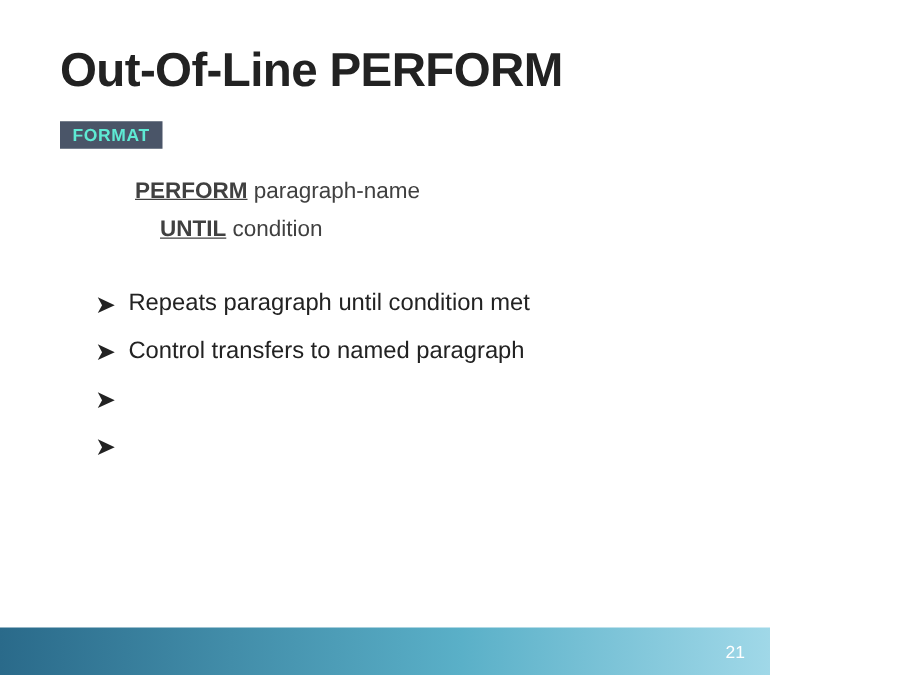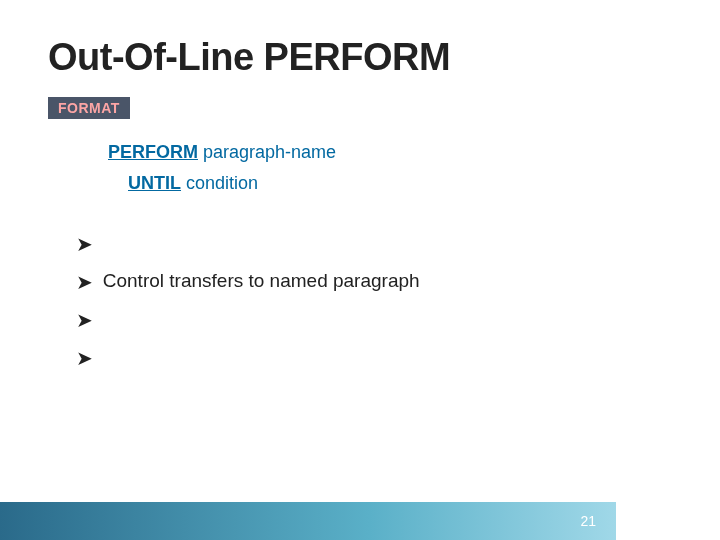--- a/index.html
+++ b/index.html
@@ -25,36 +25,36 @@
       font-size: 38px;
       font-weight: bold;
       color: #222222;
       margin-bottom: 18px;
       letter-spacing: -0.5px;
     }
 
     .format-badge {
       display: inline-block;
       background: #4a5568;
-      color: #fca5a5;
+      color: #5eead4;
       font-size: 14px;
       font-weight: bold;
       padding: 3px 10px;
       margin-bottom: 18px;
       letter-spacing: 0.5px;
     }
 
     .format-block {
       margin-left: 60px;
       margin-bottom: 30px;
     }
 
     .format-line {
       font-size: 18px;
-      color: #0369a1;
+      color: #404040;
       line-height: 1.7;
     }
 
     .keyword {
       text-decoration: underline;
       font-weight: bold;
     }
 
     .bullet-list {
       list-style: none;
@@ -118,20 +118,21 @@
     </div>
     <div class="format-line">
       &nbsp;&nbsp;&nbsp;&nbsp;<span class="keyword">UNTIL</span>
       <span> condition</span>
     </div>
   </div>
 
   <ul class="bullet-list">
     <li>
       <span class="arrow">➤</span>
+      <span class="text">Repeats paragraph until condition met</span>
     </li>
     <li>
       <span class="arrow">➤</span>
       <span class="text">Control transfers to named paragraph</span>
     </li>
     <li>
       <span class="arrow">➤</span>
     </li>
     <li>
       <span class="arrow">➤</span>

